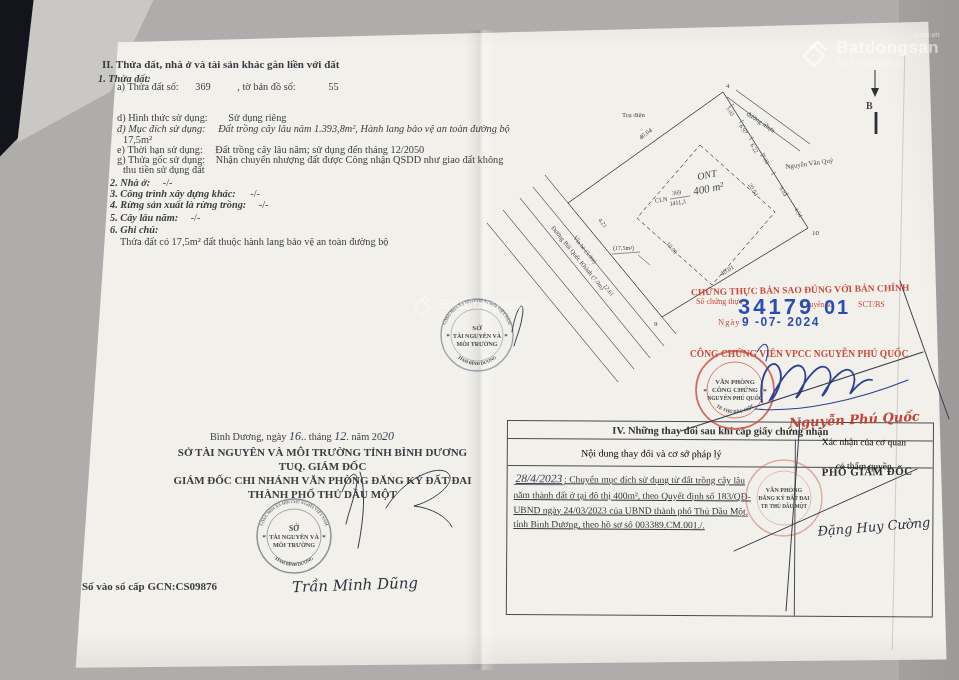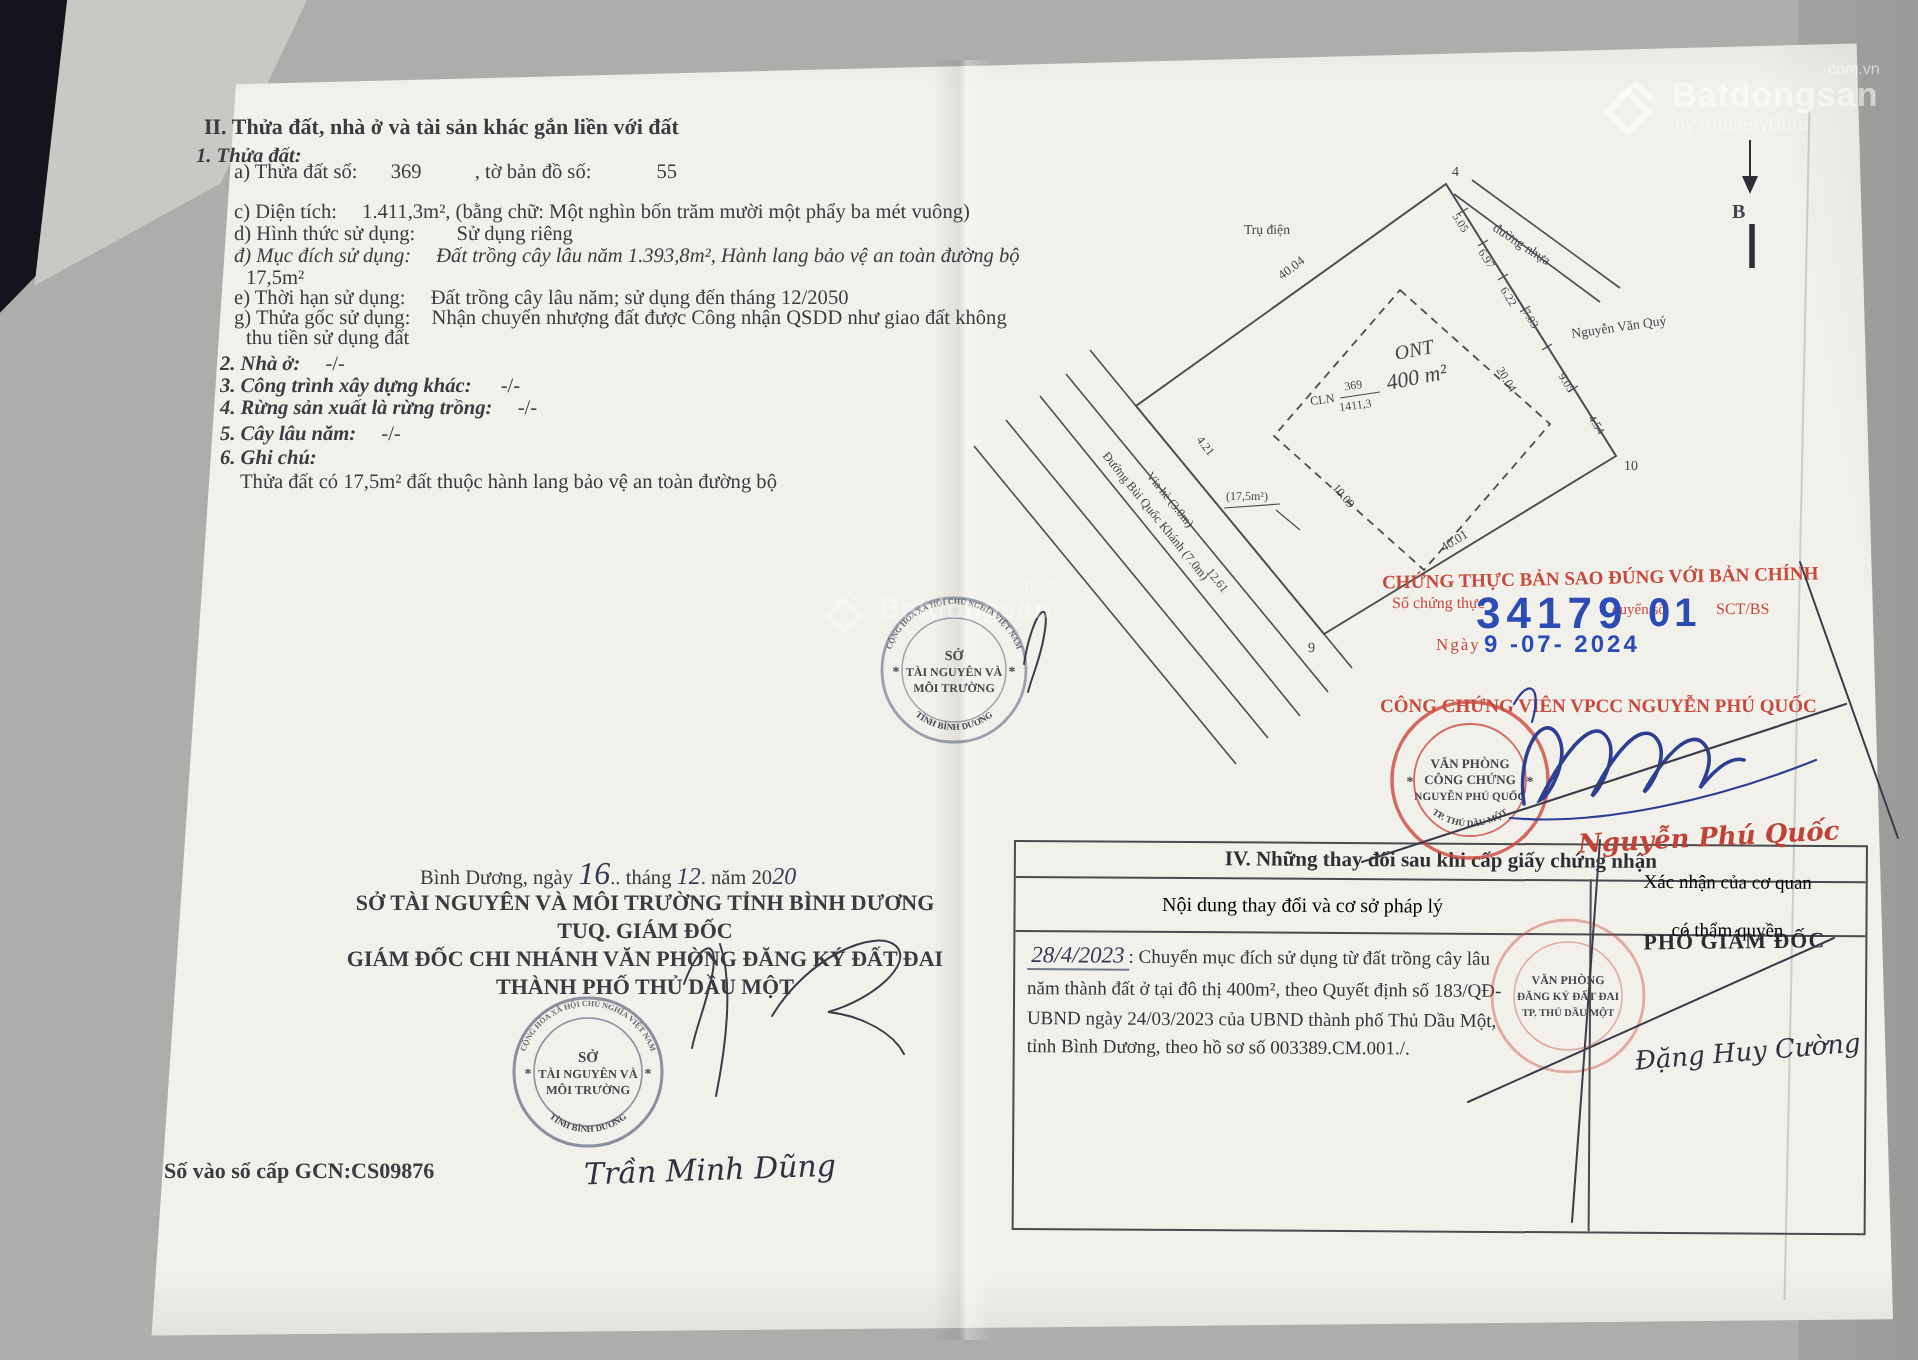--- a/index.html
+++ b/index.html
@@ -38,21 +38,21 @@
 
   
   .tbl{position:absolute;left:507px;top:420px;width:425px;height:193px;border:1.2px solid #4a4b50;
        transform:rotate(.35deg);transform-origin:0 0;z-index:4;}
   .tbl .r1{height:17px;border-bottom:1.2px solid #4a4b50;line-height:17px;}
   .tbl .r2{height:26px;border-bottom:1.2px solid #4a4b50;display:flex;}
   .tbl .c1h{width:287px;display:flex;align-items:center;justify-content:center;font-size:10px;}
   .tbl .c2h{flex:1;display:flex;flex-direction:column;align-items:center;justify-content:center;font-size:9.5px;line-height:11px;gap:13px;}
   .tbl .div{position:absolute;left:287px;top:17px;bottom:0;width:1.2px;background:#4a4b50;}
   .tbl .abs{position:absolute;white-space:nowrap;}
-  .entry{font-size:9.5px;color:#33353c;line-height:14.5px;white-space:nowrap;}
+  .entry{font-size:9.5px;color:#33353c;line-height:14.5px;white-space:nowrap;text-decoration:underline;}
 
   
   .wm{position:absolute;z-index:8;color:rgba(255,255,255,.55);font-family:"Liberation Sans",sans-serif;}
   .wm .brand{font-weight:bold;letter-spacing:.5px;}
   .wm .sub{font-size:8px;letter-spacing:.5px;}
   .wm .dom{position:absolute;font-size:8px;}
 </style>
 </head>
 <body>
 
@@ -66,24 +66,20 @@
 
   <div class="t b" style="left:102px;top:58px;font-size:11px;">II. Thửa đất, nhà ở và tài sản khác gắn liền với đất</div>
   <div class="t bi" style="left:98px;top:73px;">1. Thửa đất:</div>
 
   <div class="t" style="left:117px;top:81px;">
     <span>a) Thửa đất số:</span>
     <span style="margin-left:14px;">369</span>
     <span style="margin-left:24px;">, tờ bản đồ số:</span>
     <span style="margin-left:30px;">55</span>
   </div>
-  <div class="t" style="left:117px;top:101px;">
-    <span>c) Diện tích:</span>
-    <span style="margin-left:10px;">1.411,3m², (bằng chữ: Một nghìn bốn trăm mười một phẩy ba mét vuông)</span>
-  </div>
   <div class="t" style="left:117px;top:112px;">
     <span>d) Hình thức sử dụng:</span>
     <span style="margin-left:18px;">Sử dụng riêng</span>
   </div>
   <div class="t" style="left:117px;top:123px;font-style:italic;">
     <span>đ) Mục đích sử dụng:</span>
     <span style="margin-left:10px;">Đất trồng cây lâu năm 1.393,8m², Hành lang bảo vệ an toàn đường bộ</span>
   </div>
   <div class="t" style="left:123px;top:134px;">17,5m²</div>
   <div class="t" style="left:117px;top:144px;">
@@ -110,21 +106,21 @@
   </div>
   <div class="t" style="left:110px;top:212px;">
     <span class="bi">5. Cây lâu năm:</span>
     <span style="margin-left:10px;">-/-</span>
   </div>
   <div class="t bi" style="left:110px;top:224px;">6. Ghi chú:</div>
   <div class="t" style="left:120px;top:236px;">Thửa đất có 17,5m² đất  thuộc hành lang bảo vệ an toàn đường bộ</div>
 
   <div class="t" style="left:210px;top:429px;width:300px;">
     <span>Bình Dương, ngày</span>
-    <span class="hw" style="font-size:16px;">16</span><span>..</span>
+    <span class="hw" style="font-size:12px;">16</span><span>..</span>
     <span>tháng</span>
     <span class="hw" style="font-size:12px;">12</span><span>.</span>
     <span>năm 20</span><span class="hw" style="font-size:12px;">20</span>
   </div>
   <div class="t b ctr" style="left:140px;top:446px;width:365px;font-size:11px;">SỞ TÀI NGUYÊN VÀ MÔI TRƯỜNG TỈNH BÌNH DƯƠNG</div>
   <div class="t b ctr" style="left:140px;top:460px;width:365px;font-size:11px;">TUQ. GIÁM ĐỐC</div>
   <div class="t b ctr" style="left:140px;top:474px;width:365px;font-size:11px;">GIÁM ĐỐC CHI NHÁNH VĂN PHÒNG ĐĂNG KÝ ĐẤT ĐAI</div>
   <div class="t b ctr" style="left:140px;top:488px;width:365px;font-size:11px;">THÀNH PHỐ THỦ DẦU MỘT</div>
   <div class="t b" style="left:82px;top:580px;font-size:11px;">Số vào sổ cấp GCN:CS09876</div>
   <div class="t script" style="left:292px;top:576px;font-size:15px;transform:rotate(-2deg);">Trần Minh Dũng</div>

